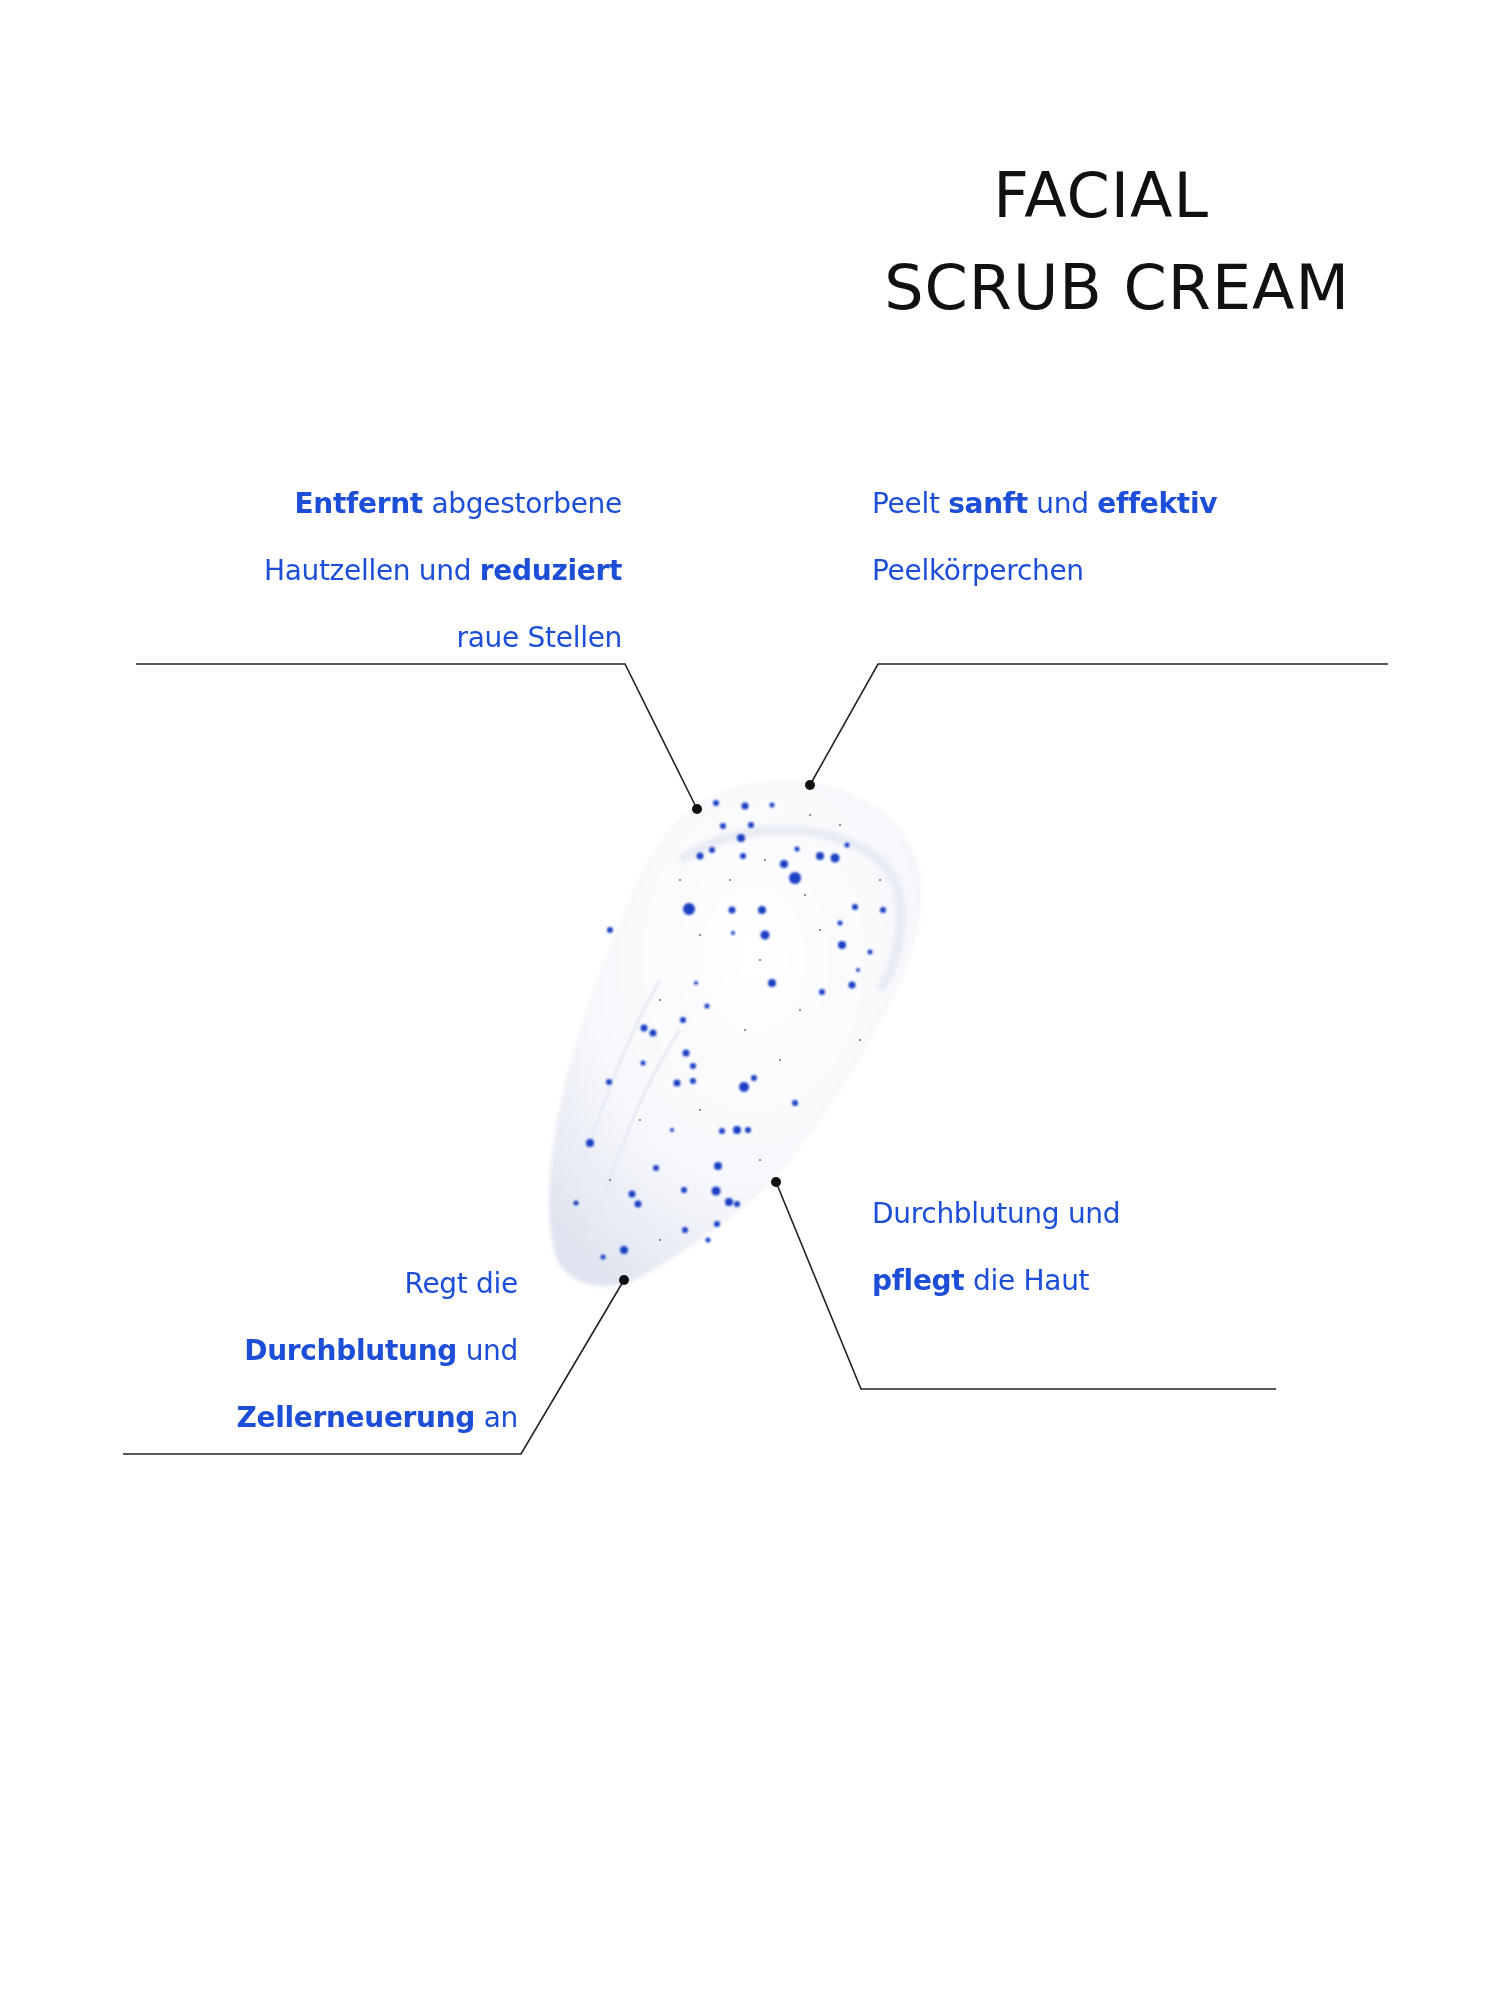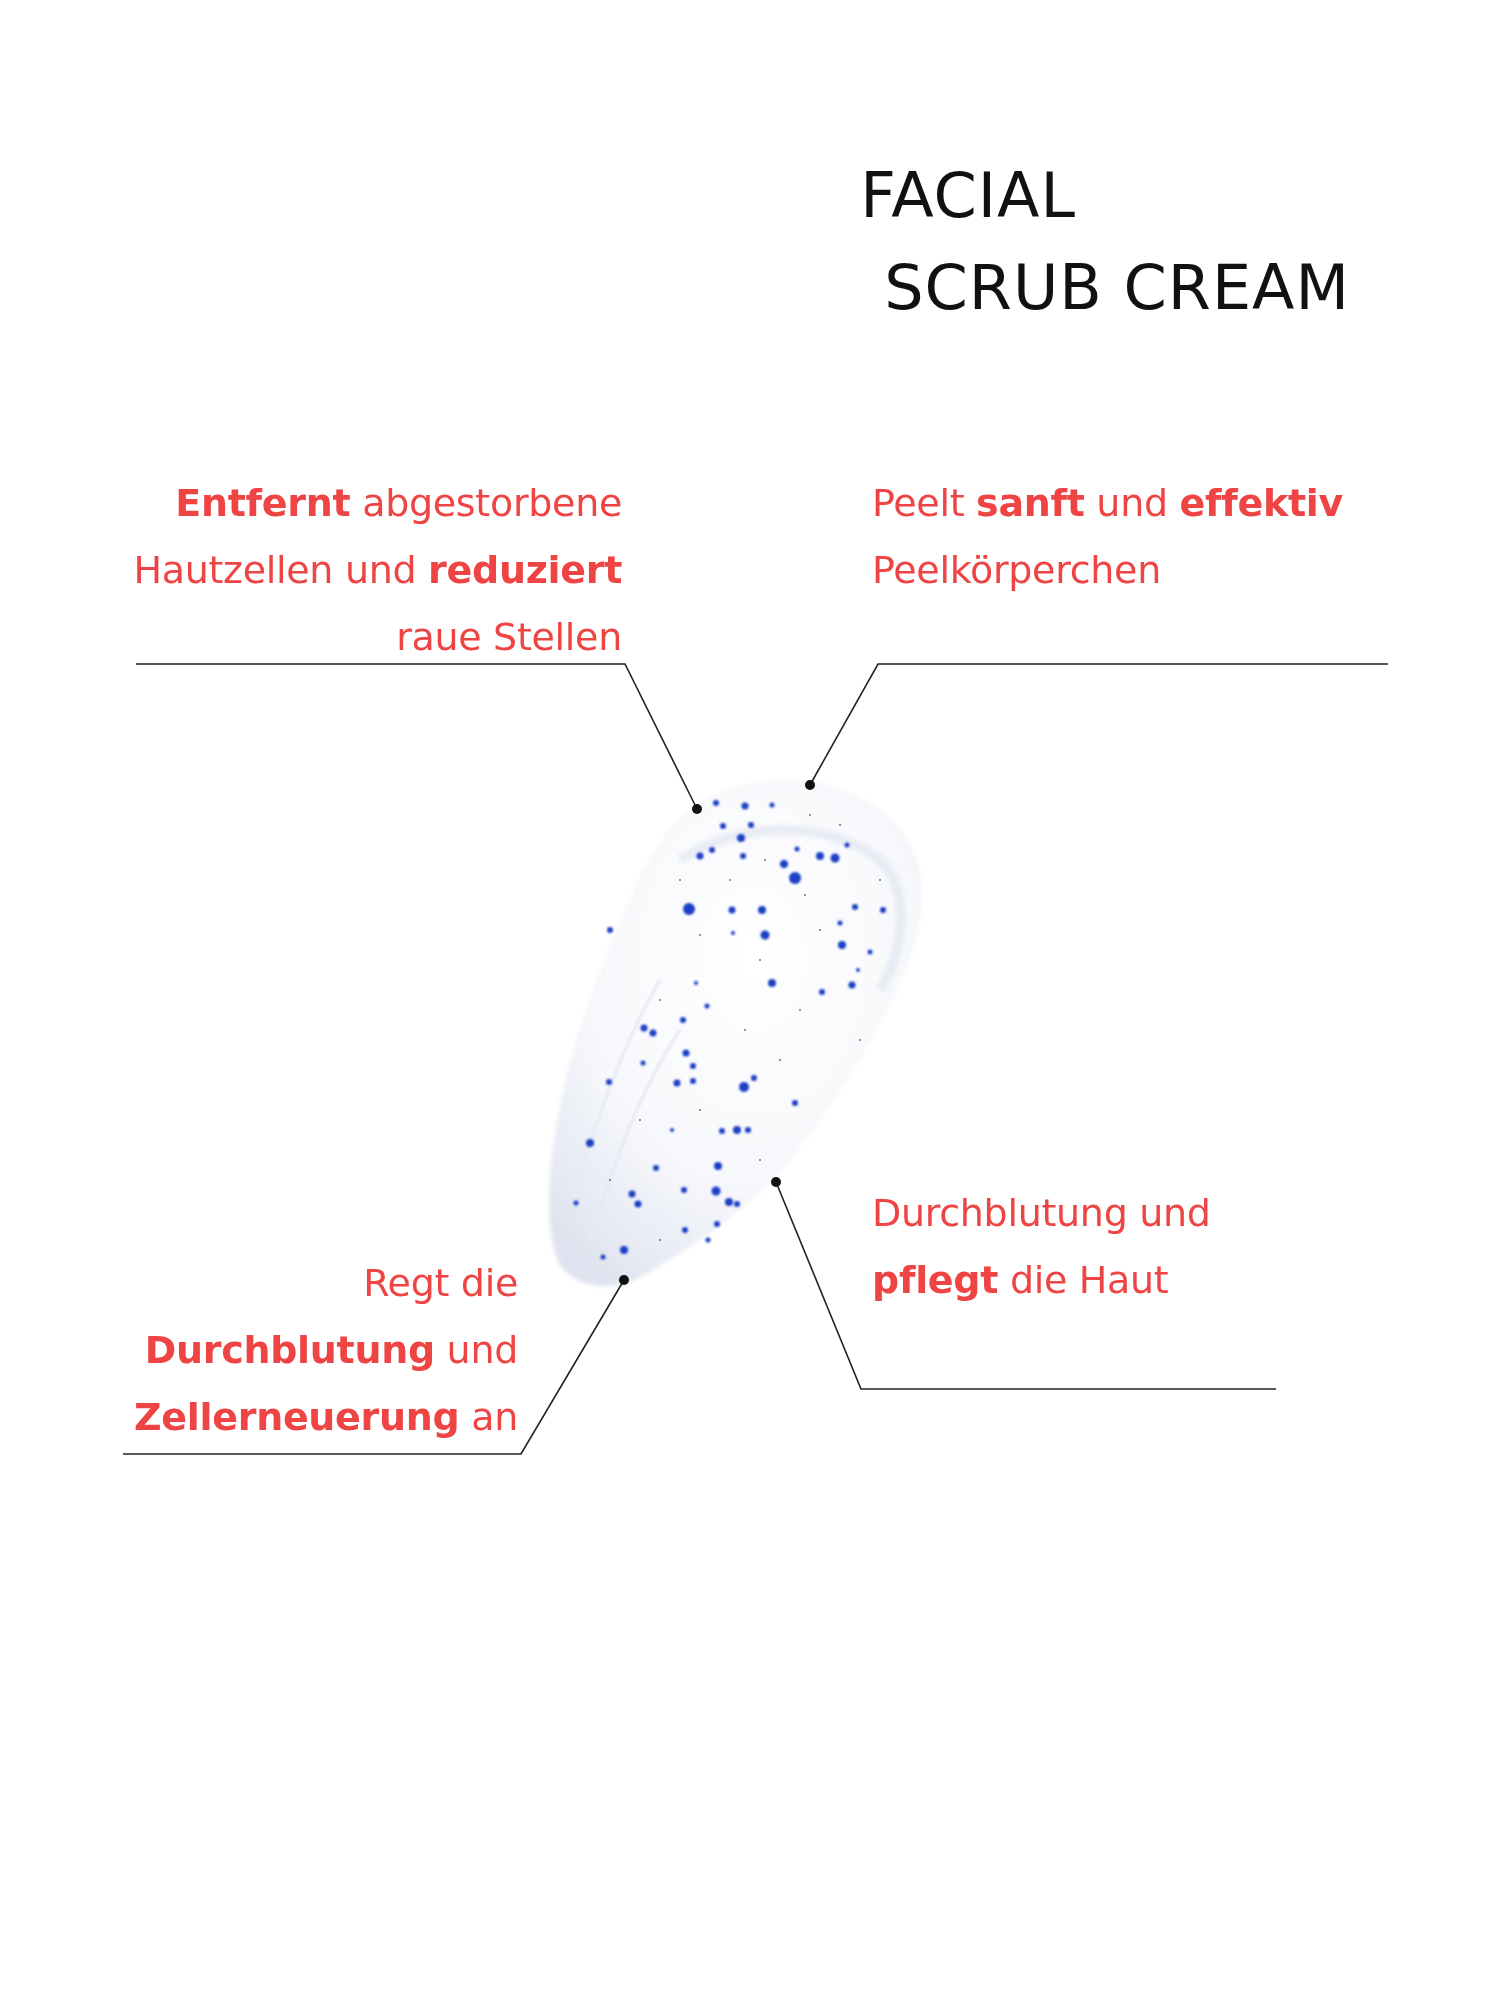--- a/index.html
+++ b/index.html
@@ -1,23 +1,23 @@
 <!DOCTYPE html>
 <html><head>
 <meta charset="utf-8">
 <style>
   html, body { margin:0; padding:0; background:#ffffff; }
   body { width:1500px; height:2000px; position:relative; overflow:hidden;
          font-family:"DejaVu Sans", "Liberation Sans", sans-serif; color:#111111; }
-  .title { position:absolute; right:150px; top:150px; text-align:left;
+  .title { position:absolute; right:150px; top:150px; text-align:center;
            font-family:"DejaVu Sans", sans-serif; font-weight:normal; font-size:62px;
            line-height:92px; letter-spacing:1px; color:#111; }
   .title .l1 { display:block; padding-right:8px; }
   .title .l2 { display:block;margin-left:24px; }
-  .callout { position:absolute; font-size:38px; line-height:67px; color:#ef4444;
+  .callout { position:absolute; font-size:28px; line-height:67px; color:#1d4ed8;
              font-family:"DejaVu Sans", sans-serif; letter-spacing:-0.3px; }
   .callout b { font-weight:bold; }
   .right-align { text-align:right; }
   .left-align { text-align:left; }
   #tl { right:878px; top:470px; width:620px; }
   #tr { left:872px; top:470px; width:560px; }
   #bl { right:982px; top:1250px; width:560px; }
   #br { left:872px; top:1180px; width:520px; }
   svg.overlay { position:absolute; left:0; top:0; width:1500px; height:2000px; }
   .line { display:block; white-space:nowrap; }

